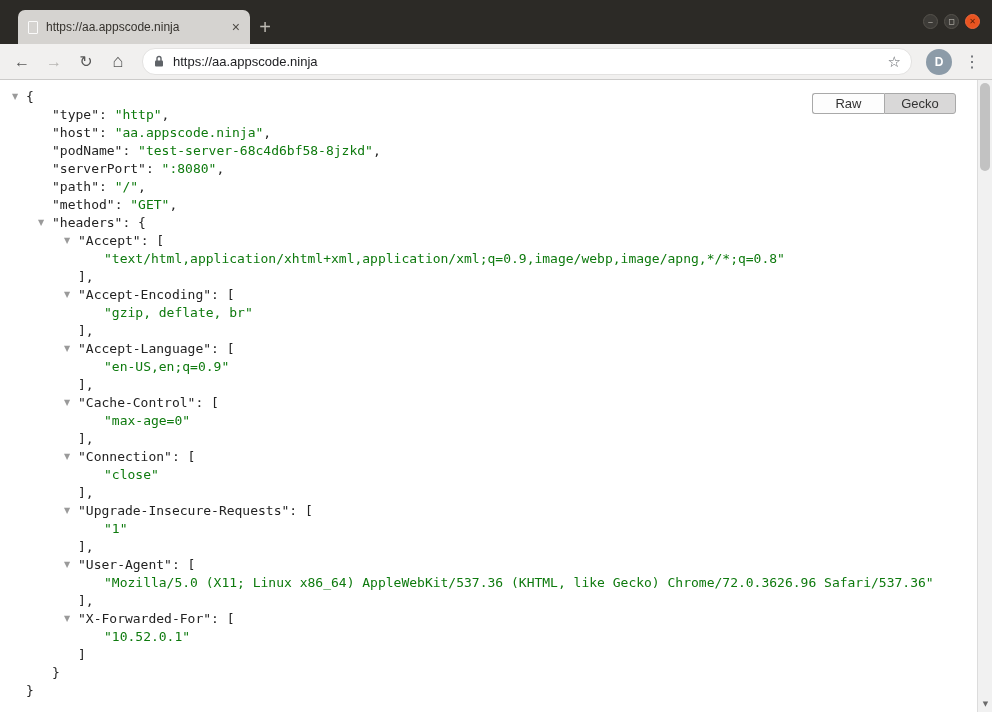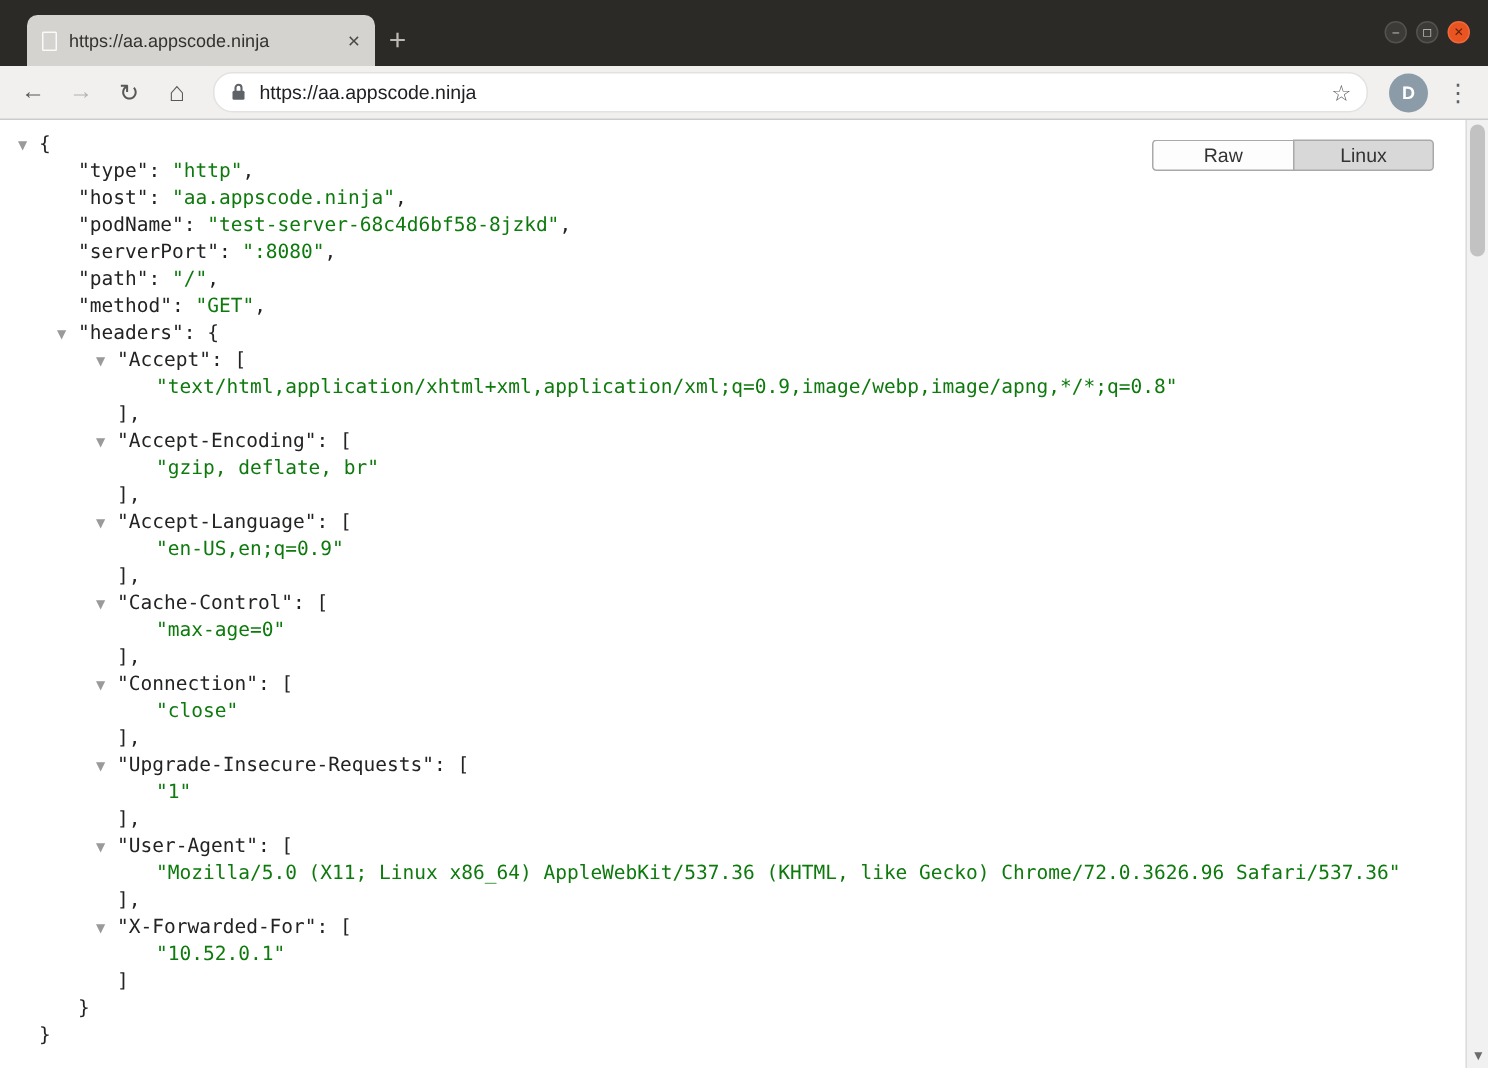--- a/index.html
+++ b/index.html
@@ -51,21 +51,21 @@
   .json-line { display:flex; align-items:center; }
   .toggle { display:inline-block; width:16px; flex:0 0 16px; font-size:8px;
             color:var(--toggle,#9a9a9a); text-align:left; padding-left:2px;
             font-family:"DejaVu Sans", sans-serif; }
   .k { color:var(--key-text,#232323); }
   .p { color:var(--key-text,#232323); }
   .v { color:var(--string-value,#0e7a0e); }
 
   
   .view-switch { position:absolute; top:13px; right:36px; display:flex; }
-  .seg-btn { width:94px; height:21px; font-size:13px; line-height:19px; text-align:center;
+  .seg-btn { width:72px; height:21px; font-size:13px; line-height:19px; text-align:center;
              color:#333; border:1px solid #a9a9a9; background:#fdfdfd; }
   .seg-btn.left { border-top-left-radius:3px; border-bottom-left-radius:3px; border-right:none; }
   .seg-btn.right { border-top-right-radius:3px; border-bottom-right-radius:3px; }
   .seg-btn.selected { background:var(--selected-button-bg,#d9d8d8); }
 
   
   .scrollbar { position:absolute; top:0; right:0; width:15px; height:100%;
                background:#f1f1f1; border-left:1px solid #dcdcdc; }
   .scroll-thumb { position:absolute; top:3px; left:2px; width:10px; height:88px;
                   background:#c2c2c2; border-radius:5px; }
@@ -107,20 +107,20 @@
   </div>
   <div class="avatar">D</div>
   <div class="kebab">⋮</div>
 </div>
 
 <div class="content">
   <div class="json-tree"><div class="json-line" style="padding-left: 10px;"><span class="toggle">▼</span><span class="p">{</span></div><div class="json-line" style="padding-left: 36px;"><span class="toggle"></span><span class="k">"type"</span><span class="p">: </span><span class="v">"http"</span><span class="p">,</span></div><div class="json-line" style="padding-left: 36px;"><span class="toggle"></span><span class="k">"host"</span><span class="p">: </span><span class="v">"aa.appscode.ninja"</span><span class="p">,</span></div><div class="json-line" style="padding-left: 36px;"><span class="toggle"></span><span class="k">"podName"</span><span class="p">: </span><span class="v">"test-server-68c4d6bf58-8jzkd"</span><span class="p">,</span></div><div class="json-line" style="padding-left: 36px;"><span class="toggle"></span><span class="k">"serverPort"</span><span class="p">: </span><span class="v">":8080"</span><span class="p">,</span></div><div class="json-line" style="padding-left: 36px;"><span class="toggle"></span><span class="k">"path"</span><span class="p">: </span><span class="v">"/"</span><span class="p">,</span></div><div class="json-line" style="padding-left: 36px;"><span class="toggle"></span><span class="k">"method"</span><span class="p">: </span><span class="v">"GET"</span><span class="p">,</span></div><div class="json-line" style="padding-left: 36px;"><span class="toggle">▼</span><span class="k">"headers"</span><span class="p">: </span><span class="p">{</span></div><div class="json-line" style="padding-left: 62px;"><span class="toggle">▼</span><span class="k">"Accept"</span><span class="p">: </span><span class="p">[</span></div><div class="json-line" style="padding-left: 88px;"><span class="toggle"></span><span class="v">"text/html,application/xhtml+xml,application/xml;q=0.9,image/webp,image/apng,*/*;q=0.8"</span></div><div class="json-line" style="padding-left: 62px;"><span class="toggle"></span><span class="p">],</span></div><div class="json-line" style="padding-left: 62px;"><span class="toggle">▼</span><span class="k">"Accept-Encoding"</span><span class="p">: </span><span class="p">[</span></div><div class="json-line" style="padding-left: 88px;"><span class="toggle"></span><span class="v">"gzip, deflate, br"</span></div><div class="json-line" style="padding-left: 62px;"><span class="toggle"></span><span class="p">],</span></div><div class="json-line" style="padding-left: 62px;"><span class="toggle">▼</span><span class="k">"Accept-Language"</span><span class="p">: </span><span class="p">[</span></div><div class="json-line" style="padding-left: 88px;"><span class="toggle"></span><span class="v">"en-US,en;q=0.9"</span></div><div class="json-line" style="padding-left: 62px;"><span class="toggle"></span><span class="p">],</span></div><div class="json-line" style="padding-left: 62px;"><span class="toggle">▼</span><span class="k">"Cache-Control"</span><span class="p">: </span><span class="p">[</span></div><div class="json-line" style="padding-left: 88px;"><span class="toggle"></span><span class="v">"max-age=0"</span></div><div class="json-line" style="padding-left: 62px;"><span class="toggle"></span><span class="p">],</span></div><div class="json-line" style="padding-left: 62px;"><span class="toggle">▼</span><span class="k">"Connection"</span><span class="p">: </span><span class="p">[</span></div><div class="json-line" style="padding-left: 88px;"><span class="toggle"></span><span class="v">"close"</span></div><div class="json-line" style="padding-left: 62px;"><span class="toggle"></span><span class="p">],</span></div><div class="json-line" style="padding-left: 62px;"><span class="toggle">▼</span><span class="k">"Upgrade-Insecure-Requests"</span><span class="p">: </span><span class="p">[</span></div><div class="json-line" style="padding-left: 88px;"><span class="toggle"></span><span class="v">"1"</span></div><div class="json-line" style="padding-left: 62px;"><span class="toggle"></span><span class="p">],</span></div><div class="json-line" style="padding-left: 62px;"><span class="toggle">▼</span><span class="k">"User-Agent"</span><span class="p">: </span><span class="p">[</span></div><div class="json-line" style="padding-left: 88px;"><span class="toggle"></span><span class="v">"Mozilla/5.0 (X11; Linux x86_64) AppleWebKit/537.36 (KHTML, like Gecko) Chrome/72.0.3626.96 Safari/537.36"</span></div><div class="json-line" style="padding-left: 62px;"><span class="toggle"></span><span class="p">],</span></div><div class="json-line" style="padding-left: 62px;"><span class="toggle">▼</span><span class="k">"X-Forwarded-For"</span><span class="p">: </span><span class="p">[</span></div><div class="json-line" style="padding-left: 88px;"><span class="toggle"></span><span class="v">"10.52.0.1"</span></div><div class="json-line" style="padding-left: 62px;"><span class="toggle"></span><span class="p">]</span></div><div class="json-line" style="padding-left: 36px;"><span class="toggle"></span><span class="p">}</span></div><div class="json-line" style="padding-left: 10px;"><span class="toggle"></span><span class="p">}</span></div></div>
 
   <div class="view-switch">
     <div class="seg-btn left">Raw</div>
-    <div class="seg-btn right selected">Linux</div>
+    <div class="seg-btn right selected">Gecko</div>
   </div>
 
   <div class="scrollbar">
     <div class="scroll-thumb"></div>
     <div class="scroll-down">▼</div>
   </div>
 </div>
 
 </body></html>

